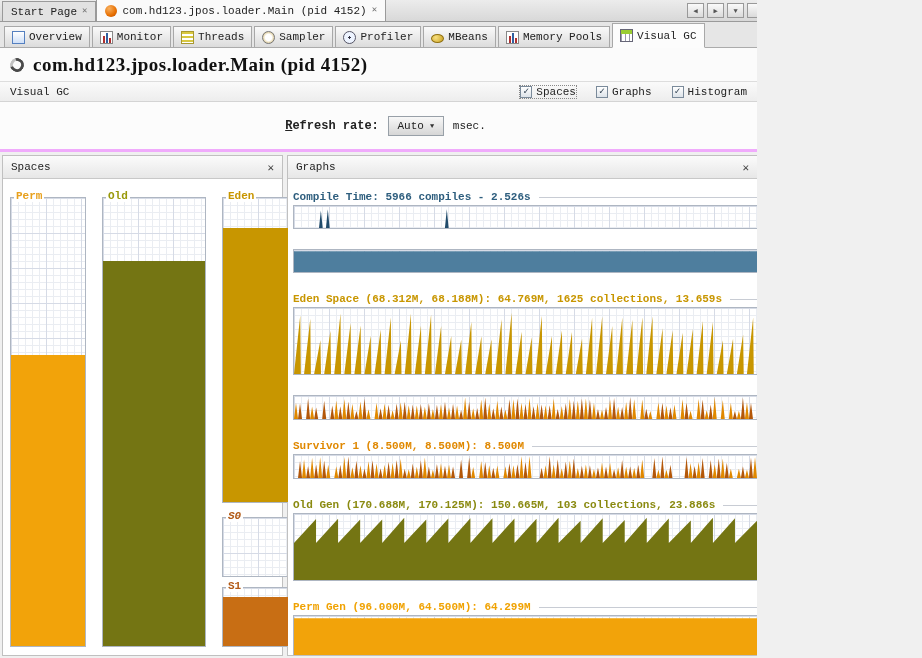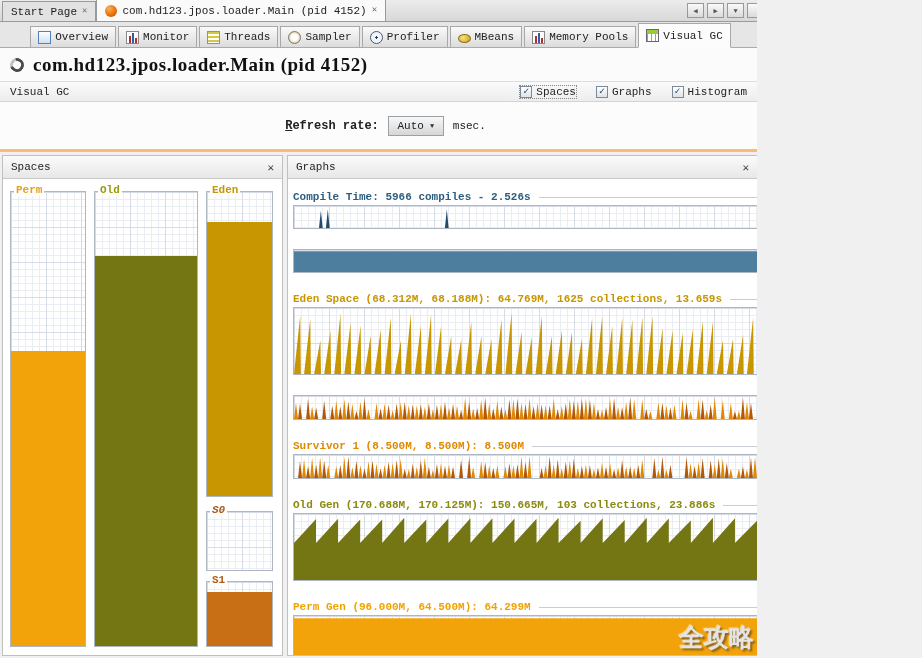--- a/index.html
+++ b/index.html
@@ -1,36 +1,36 @@
 <!DOCTYPE html>
 <html><head>
 <meta charset="utf-8">
 <style>
   * { margin:0; padding:0; box-sizing:border-box; }
   html,body { width:922px; height:658px; overflow:hidden; background:#F0F0F0;
     font-family:"Liberation Mono","DejaVu Sans Mono",monospace; font-size:11px; color:#222; }
-  .window { position:relative; width:757px; height:658px; background:#fdba74; }
+  .window { position:relative; width:757px; height:658px; background:#f0abfc; }
 
   
   .doc-tabbar { height:22px; background:linear-gradient(#ECECEC,#D8D8D8);
     border-bottom:1px solid #9A9A9A; display:flex; align-items:flex-end; padding-left:2px; }
   .doc-tab { display:flex; align-items:center; gap:5px; height:20px; padding:0 8px;
     border:1px solid #9A9A9A; border-bottom:none; background:#E2E2E2; font-size:11px; cursor:default; }
   .doc-tab.active { background:#FAFAFA; height:22px; }
   .tab-close { color:#777; font-size:9px; line-height:9px; }
   .java-icon { width:12px; height:12px; border-radius:50%;
     background:radial-gradient(circle at 35% 30%, #F8B060, #E76F00 60%, #B34700); display:inline-block; }
   .tabbar-controls { margin-left:auto; display:flex; gap:3px; align-items:center; padding:0 0 3px 0; }
   .mini-btn { width:17px; height:15px; border:1px solid #999; background:linear-gradient(#FAFAFA,#DADADA);
     font-size:7px; color:#555; display:flex; align-items:center; justify-content:center; }
   .mini-btn.partial { width:10px; border-right:none; }
 
   
   .view-tabbar { height:26px; background:#E6E6E6; border-bottom:1px solid #ABABAB;
-    display:flex; align-items:flex-end; padding-left:4px; gap:2px;justify-content:center; }
+    display:flex; align-items:flex-end; padding-left:4px; gap:2px; }
   .view-tab { display:flex; align-items:center; gap:4px; height:21px; padding:0 7px;
     border:1px solid #A8A8A8; border-bottom:none; background:linear-gradient(#FAFAFA,#DCDCDC);
     font-size:11px; white-space:nowrap; cursor:default; }
   .view-tab.selected { background:#FCFCFC; height:25px; border-bottom:1px solid #FCFCFC; margin-bottom:-1px; }
   .vicon { width:13px; height:13px; display:inline-block; border:1px solid #888; background:#FFF; }
   .i-overview { border-color:#5580C0; background:linear-gradient(#FFF,#CFE0F8); }
   .i-monitor,.i-mempools { background-color:#FFF;
     background-image:linear-gradient(#B03030,#B03030),linear-gradient(#3060A0,#3060A0),linear-gradient(#B03030,#B03030);
     background-size:2px 7px,2px 10px,2px 5px; background-position:2px bottom,5px bottom,8px bottom; background-repeat:no-repeat; }
   .i-threads { background:repeating-linear-gradient(to bottom,#D8C840 0 2px,#FFF 2px 4px); border-color:#A89830; }
@@ -78,21 +78,21 @@
     display:flex; align-items:center; padding:0 8px; font-size:11px; }
   .panel-close { margin-left:auto; color:#444; font-size:11px; cursor:default; }
 
   .grid-bg { background-color:#FFF; background-image:
     repeating-linear-gradient(to right,#D6DBE6 0 1px,transparent 1px 35px),
     repeating-linear-gradient(to bottom,#D6DBE6 0 1px,transparent 1px 35px),
     repeating-linear-gradient(to right,#EAEDF2 0 1px,transparent 1px 7px),
     repeating-linear-gradient(to bottom,#EAEDF2 0 1px,transparent 1px 7px); }
 
   
-  .spaces-content { position:relative; height:calc(100% - 23px); padding:12px 6px 8px 7px; display:flex; gap:8px;border-radius:27px; }
+  .spaces-content { position:relative; height:calc(100% - 23px); padding:18px 6px 8px 7px; display:flex; gap:16px;border-radius:27px; }
   .scol { display:flex; flex-direction:column; }
   .sbox { position:relative; border:1px solid #AEB6C2; }
   .sbox .slegend { position:absolute; top:-8px; left:3px; background:#FFF; padding:0 2px;
     font-size:11px; font-weight:bold; z-index:2; }
   .sfill { position:absolute; bottom:0; left:0; right:0; z-index:1; }
   .box-perm { width:76px; height:100%; }
   .box-old  { width:104px; height:100%; }
   .box-eden { width:67px; height:306px; margin-bottom:14px; }
   .box-s0   { width:67px; height:60px; margin-bottom:10px;font-style:italic; }
   .box-s1   { width:67px; flex:1; }
@@ -297,15 +297,14 @@
           <span class="glegend" style="color: rgb(240, 162, 2);">Perm Gen (96.000M, 64.500M): 64.299M</span>
           <div class="gcanvas grid-bg" style="height: 46px;">
               <svg viewBox="0 0 1000 100" preserveAspectRatio="none">
                 <path d="M0,5 H1000 V100 H0 Z" fill="#F2A30A"></path>
               </svg>
             </div>
         </div>
       </div>
     </div>
 
-    <div class="watermark">全攻略</div>
   </div>
 </div>
 
 </body></html>

